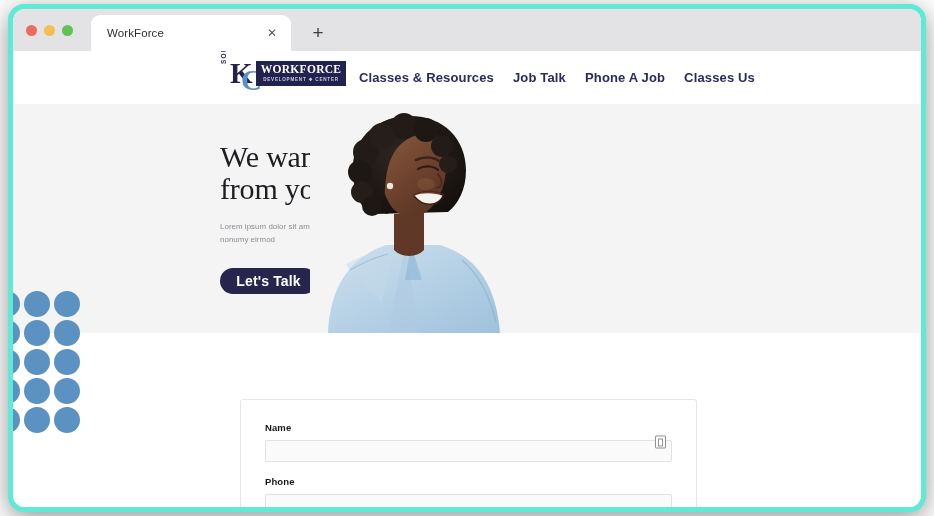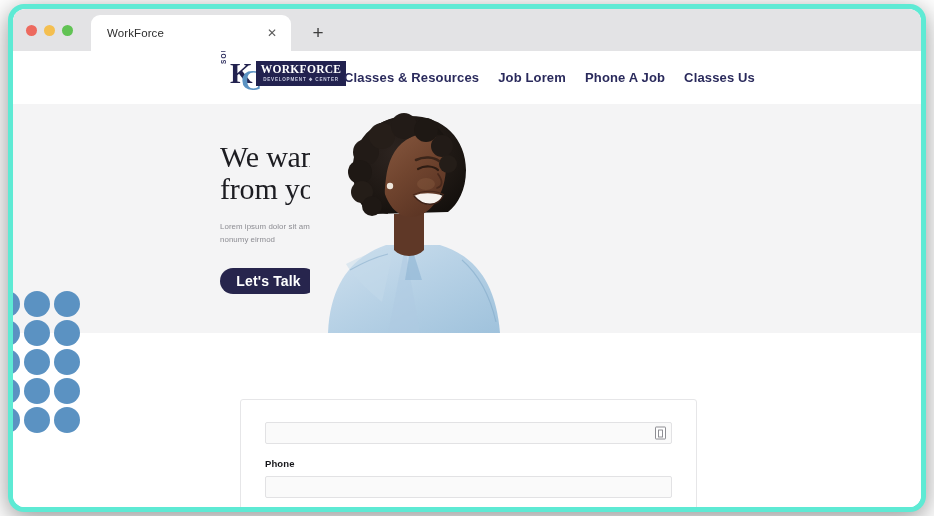--- a/index.html
+++ b/index.html
@@ -403,21 +403,21 @@
             <span class="logo-c">C</span>
           </span>
           <span class="logo-box">
             <span class="logo-wf">WORKFORCE</span>
             <span class="logo-dc">DEVELOPMENT ❖ CENTER</span>
           </span>
         </div>
 
         <nav class="nav">
           <a href="#">Classes &amp; Resources</a>
-          <a href="#">Job Lorem</a>
+          <a href="#">Job Talk</a>
           <a href="#">Phone A Job</a>
           <a href="#">Classes Us</a>
         </nav>
       </div>
 
       <div class="hero">
 
         <div class="hero-copy">
           <h1 class="hero-title">We want to hear from you</h1>
           <p class="hero-sub">Lorem ipsum dolor sit amet, consetetur sadipscing elitr, sed diam nonumy eirmod</p>
@@ -502,20 +502,21 @@
           <i></i>
         <i></i>
           <i></i>
           <i></i>
       </div>
 
       <div class="form-section">
         <div class="form-card">
 
           <div class="field-wrap">
+            <p class="field-label">Name</p>
             <input class="field-input" type="text" value="" style="">
             <span class="field-icon">
                 <b></b>
               </span>
           </div>
 
           <div class="field-wrap">
             <p class="field-label">Phone</p>
             <input class="field-input" type="text" value="" style="">
           </div>

